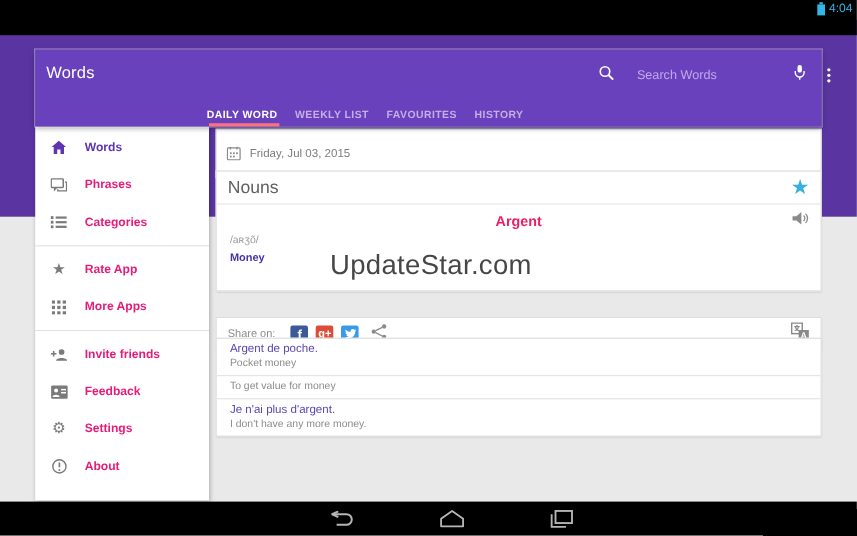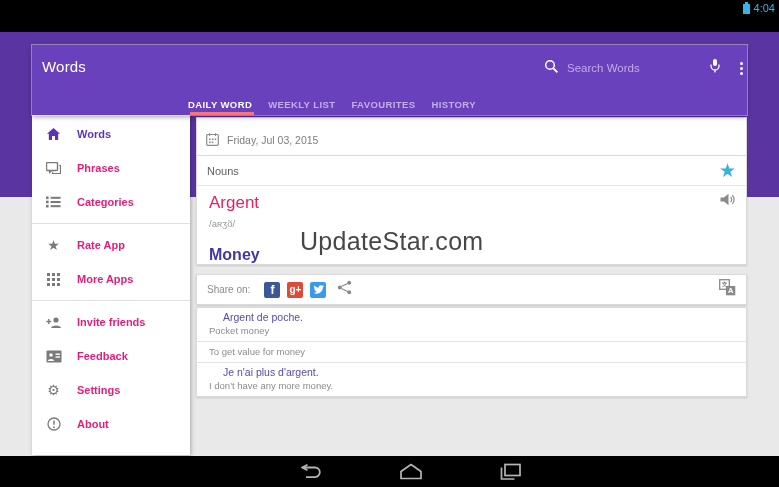--- a/index.html
+++ b/index.html
@@ -23,21 +23,21 @@
   .backdrop { position:absolute; top:18px; left:0; width:779px; height:179px; background:#5a35a1; }
 
   
   .app-header {
     position:absolute; top:45px; left:32px; width:715px; height:70px;
     background:#6a41bd; outline:1px solid rgba(255,255,255,.4);
     box-shadow:0 2px 5px rgba(0,0,0,.35); z-index:10;
   }
   .app-title { position:absolute; left:10px; top:13px; color:#fff; font-size:15px; letter-spacing:.2px; }
   .search-zone { position:absolute; left:512px; top:13px; display:flex; align-items:center; }
-  .search-placeholder { color:#c0a9ea; font-size:11.5px; margin-left:8px; width:135px; }
+  .search-placeholder { color:#c0a9ea; font-size:11.5px; margin-left:20px; width:135px; }
   .mic-btn { margin-left:6px; }
   .overflow-btn { margin-left:14px; display:flex; flex-direction:column; gap:2px; padding:1px 4px; }
   .overflow-btn i { width:3px; height:3px; border-radius:50%; background:#fff; }
   .tabs { position:absolute; left:148px; bottom:5px; display:flex; }
   .tab { font-size:9.5px; font-weight:bold; letter-spacing:.4px; color:#c3aee8; padding:0 8px; cursor:default; }
   .tab.active { color:#ffffff; }
   .tab-underline { position:absolute; left:158px; bottom:0; width:64px; height:3px; background:#f8727f; }
 
   
   .sidebar {
@@ -49,42 +49,42 @@
   .side-item .lbl { margin-left:15px; font-size:11px; font-weight:bold; color:#e51d79; }
   .side-item.active .lbl { color:#5e35b1; }
   .side-divider { height:1px; background:#e0e0e0; margin:4px 0; }
 
   
   .card { position:absolute; left:196px; width:551px; background:#fff; border:1px solid #dadada; box-shadow:0 1px 2px rgba(0,0,0,.15); z-index:5; }
   .date-card { top:117px; height:45px; display:flex; align-items:center; }
   .date-card .dtxt { font-size:10.5px; color:#7d7d7d; margin-left:8px; }
   .word-card { top:155px; height:110px; }
   .cat-row { height:30px; border-bottom:1px solid #e6e6e6; display:flex; align-items:center; padding:0 10px; }
-  .cat-label { font-size:11px; color:#5f5f5f; }
+  .cat-label { font-size:16px; color:#5f5f5f; }
   .fav-star { margin-left:auto; color:#36b1dd; font-size:19px; line-height:19px; font-family:"DejaVu Sans",sans-serif; }
   .word-body { padding:7px 12px 0 12px; position:relative; }
-  .word-name { font-size:17px; font-weight:normal; color:#ea1e63; }
+  .word-name { font-size:13px; font-weight:bold; color:#ea1e63;text-align:center; }
   .speaker { position:absolute; right:10px; top:6px; }
   .pron { font-size:9.5px; color:#9a9a9a; margin-top:5px; }
-  .trans { font-size:16px; font-weight:bold; color:#4733a8; margin-top:17px; }
+  .trans { font-size:10px; font-weight:bold; color:#4733a8; margin-top:5px; }
   .definition { font-size:9px; letter-spacing:-.1px; color:#8c8c8c; line-height:1.25; margin-top:4px; }
 
-  .share-bar { top:274px; height:31px; display:flex; align-items:center; padding:0 10px; }
+  .share-bar { top:288px; height:31px; display:flex; align-items:center; padding:0 10px; }
   .share-label { font-size:10px; color:#8c8c8c; margin-right:14px; }
   .s-icon { width:16px; height:16px; border-radius:2px; margin-right:7px; display:flex; align-items:center; justify-content:center; color:#fff; font-weight:bold; }
   .fb { background:#3b5998; font-size:12px; }
   .gp { background:#dd4b39; font-size:10px; }
   .tw { background:#3b9ae8; }
   .share-glyph { margin-left:4px; }
   .translate { margin-left:auto; }
 
   .phrases-card { top:307px; }
   .phrase-row { padding:3px 12px 4px 12px; }
   .phrase-row + .phrase-row { border-top:1px solid #e3e3e3; }
-  .fr { font-size:10.5px; color:#5948b0; line-height:13px;margin-left:14px; }
+  .fr { font-size:10.5px; color:#5948b0; line-height:13px; }
   .en { font-size:9.5px; color:#8c8c8c; line-height:12px; margin-top:1px; }
 
   
   .watermark { position:absolute; left:300px; top:227px; z-index:50; font-size:25px; color:rgba(38,38,38,.85); letter-spacing:.3px; }
 </style>
 </head>
 <body>
 
 <div class="backdrop"></div>
 

